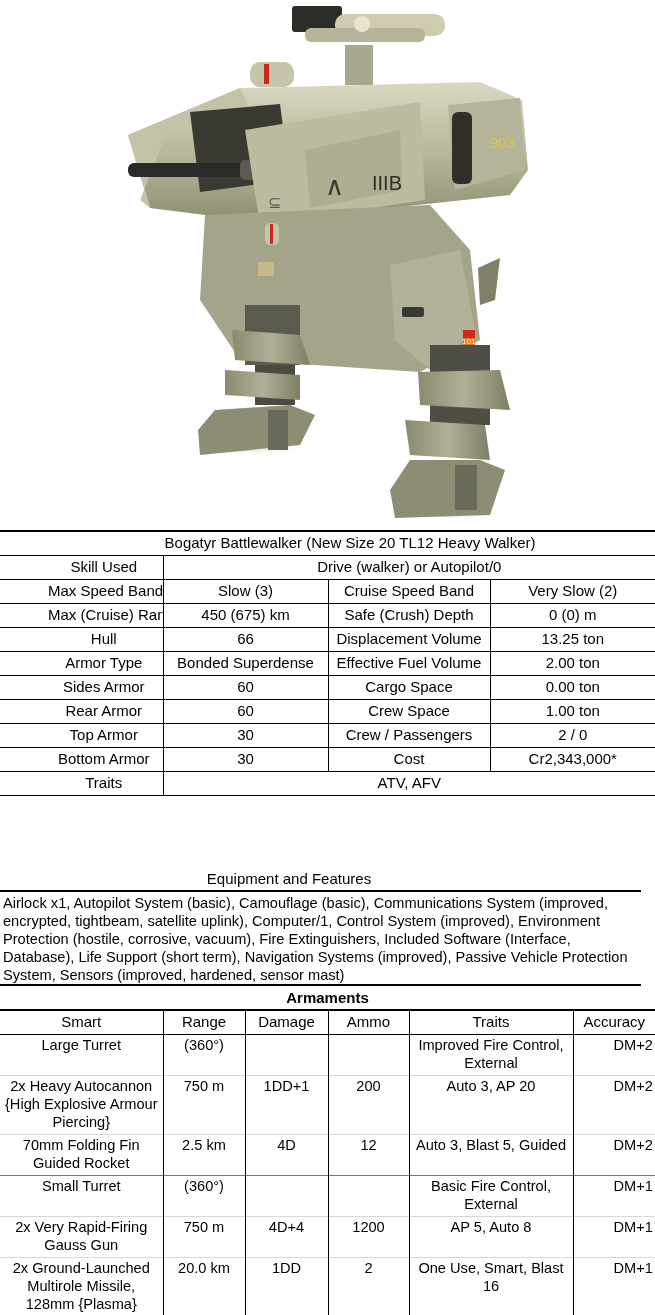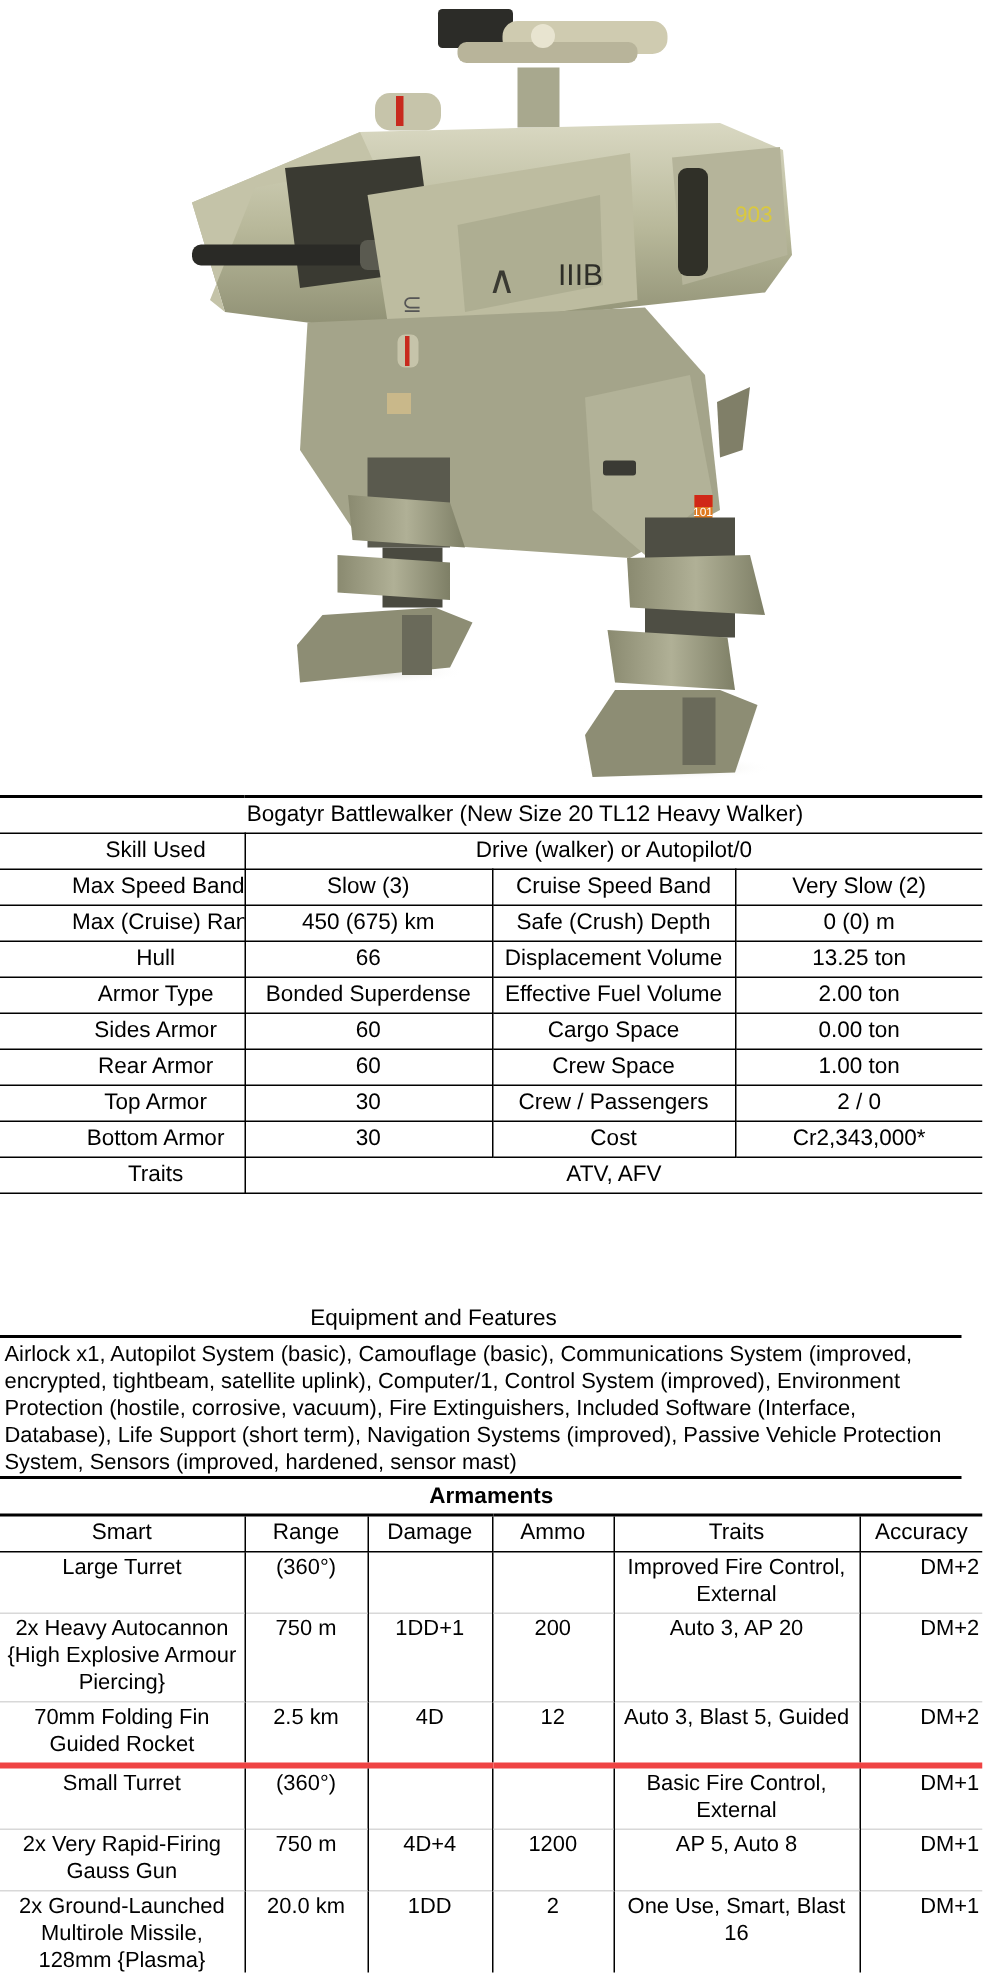--- a/index.html
+++ b/index.html
@@ -21,21 +21,21 @@
     .equip-title { position: absolute; left: 0; top: 867px; width: 578px; height: 23px; text-align: center; line-height: 23px; }
     .equip-body { position: absolute; left: 0; top: 890px; width: 641px; height: 96px; border-top: 2px solid #000; border-bottom: 2px solid #000; padding: 2px 3px; line-height: 18px; font-size: 14.6px; }
 
     .arm-title { position: absolute; left: 0; top: 986px; width: 655px; height: 23px; text-align: center; line-height: 23px; font-weight: bold; }
     .arms { position: absolute; left: 0; top: 1009px; }
     .arms td { border-left: 1px solid #000; border-right: 1px solid #000; vertical-align: top; padding: 1px 3px 3px 3px; line-height: 18px; font-size: 14.6px; }
     .arms td:first-child { border-left: none; }
     .arms td:last-child { border-right: none; padding-left: 40px; }
     .arms tr.head td { border-top: 2px solid #000; border-bottom: 1px solid #000; height: 24px; line-height: 22px; padding: 0 3px; font-size: 15px; vertical-align: middle; }
     .arms tr.sep-light td { border-top: 1px solid #d8d8d8; }
-    .arms tr.sep-dark td { border-top: 4px solid #ef4444; }
+    .arms tr.sep-dark td { border-top: 1px solid #ef4444; }
   </style>
 </head>
 <body>
 
 <div class="image-area">
   <svg width="655" height="528" viewBox="0 0 655 528">
     <defs>
       <linearGradient id="hullG" x1="0" y1="0" x2="0" y2="1">
         <stop offset="0" stop-color="#d9d8c2"></stop>
         <stop offset="0.5" stop-color="#b8b89a"></stop>

